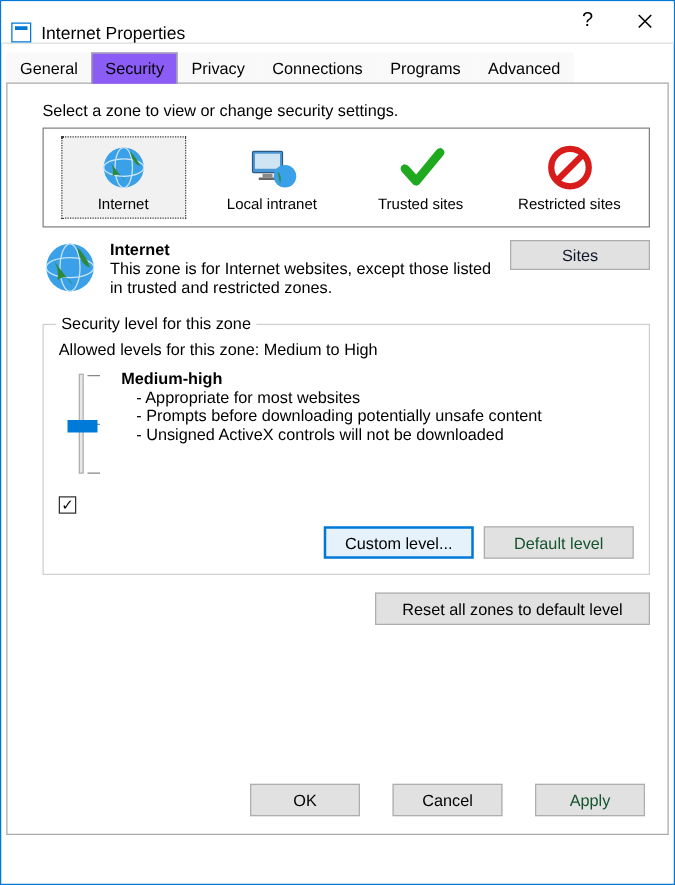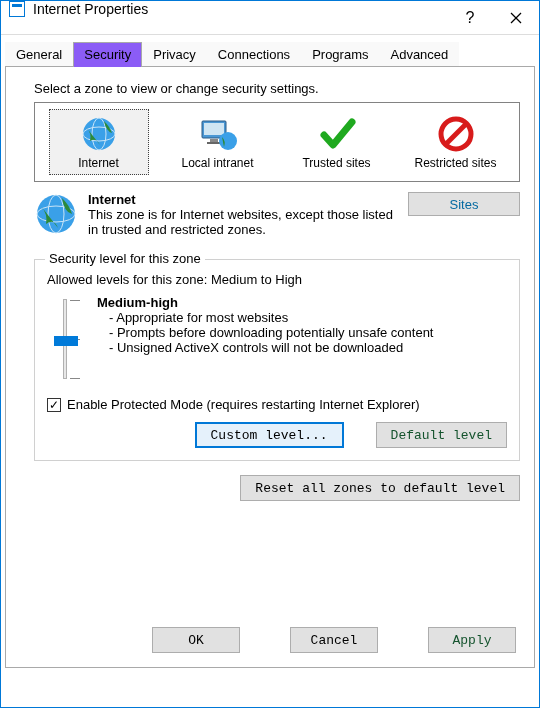--- a/index.html
+++ b/index.html
@@ -10,21 +10,21 @@
     background: #fff;
     width: 540px;
     height: 708px;
     overflow: hidden;
     border: 1px solid #0078d7;
   }
   .titlebar {
     background: #fff;
     height: 34px;
     display: flex;
-    align-items: flex-start;
+    align-items: flex-end;
     padding: 0 0 0 8px;
     border-bottom: 1px solid #ddd;
   }
   .titlebar-icon {
     width: 16px; height: 16px;
     background: #fff;
     border: 1px solid #0078d7;
     margin-right: 8px;
     position: relative;
   }
@@ -89,21 +89,21 @@
     display:flex;
     margin-top:10px;
     gap:10px;
   }
   .desc-row .globe { width:44px; height:44px; }
   .desc-text { flex:1; font-size:13px; }
   .desc-text b { font-weight:bold; display:block; }
   .sites-btn {
     width: 112px; height:24px;
     border:1px solid #adadad;
-    color:#0369a1;
+    color:#0f172a;
     background:#e1e1e1;
     font-size:13px;
   }
   .groupbox {
     border: 1px solid #d0d0d0;
     margin-top: 22px;
     padding: 12px 12px 12px 12px;
     position:relative;
   }
   .groupbox-label {
@@ -134,22 +134,21 @@
     align-items:center; justify-content:center; font-size:12px; line-height:1;
     background:#fff;
   }
   .btn-row { display:flex; justify-content:flex-end; gap:8px; margin-top:10px; }
   .win-btn {
     min-width:120px; height:26px;
     border:1px solid #adadad;
     background:#e1e1e1;
     font-size:13px;
     padding:0 14px;
-    font-family:Liberation Mono, monospace;
-    margin-left:24px;
+    font-family:Liberation Sans, sans-serif;
   }
   .win-btn.focus { border:2px solid #0078d7; background:#e5f1fb; }
   .win-btn.disabled { color:#14532d; }
   .reset-row { display:flex; justify-content:flex-end; margin-top:14px; }
   .dialog-btns {
     position:absolute; bottom:14px; right:18px;
     display:flex; gap:26px;
   }
   .dialog-btns .win-btn { min-width:88px; }
   svg { display:block; }
@@ -260,21 +259,20 @@
       <div class="level-text">
         <b>Medium-high</b>
         <div class="line">- Appropriate for most websites</div>
         <div class="line">- Prompts before downloading potentially unsafe content</div>
         <div class="line">- Unsigned ActiveX controls will not be downloaded</div>
       </div>
     </div>
 
     <div class="chk-row">
       <span class="chk">✓</span>
-      <span>Enable Protected Mode (requires restarting Internet Explorer)</span>
     </div>
 
     <div class="btn-row">
       <button class="win-btn focus">Custom level...</button>
       <button class="win-btn disabled" disabled="">Default level</button>
     </div>
   </div>
 
   <div class="reset-row">
     <button class="win-btn" style="min-width:220px">Reset all zones to default level</button>

